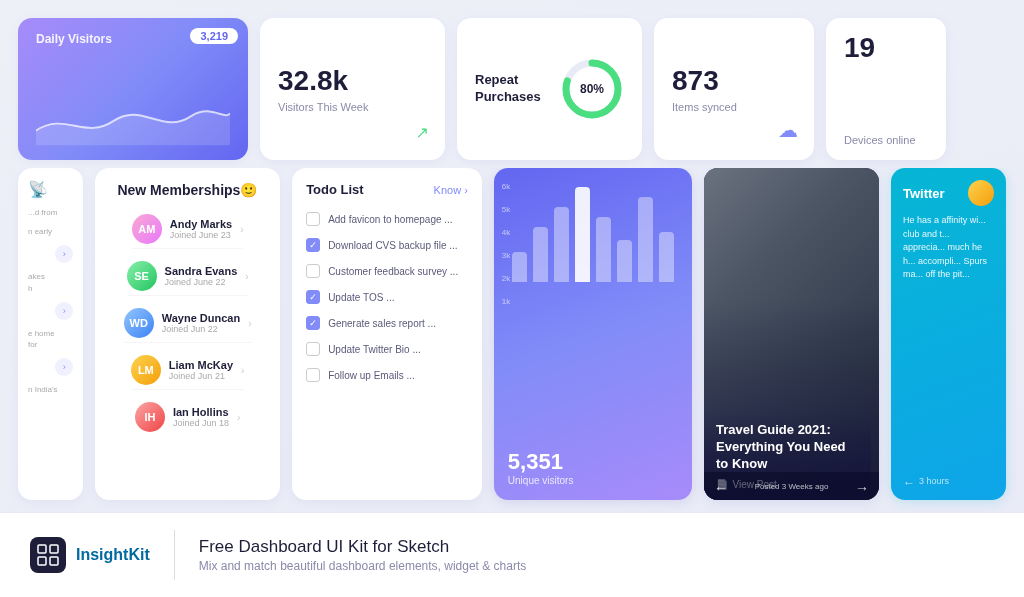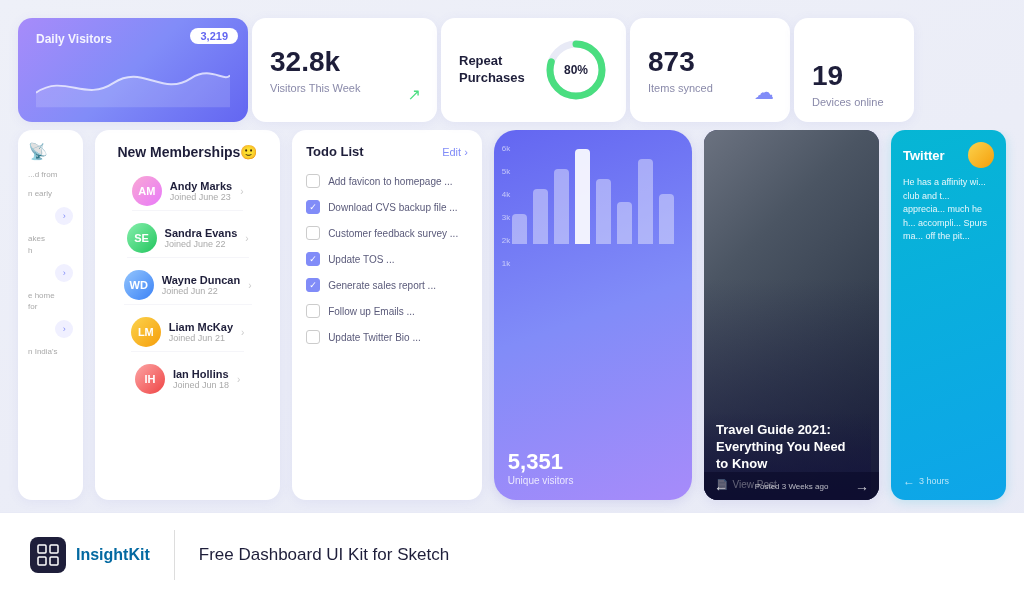--- a/index.html
+++ b/index.html
@@ -16,23 +16,23 @@
       height: 597px;
       background: linear-gradient(160deg, #eef0f8 0%, #e8eaf6 100%);
       position: relative;
       display: flex;
       flex-direction: column;
     }
 
     
     .top-row {
       display: flex;
-      gap: 4px;
+      gap: 12px;
       padding: 18px 18px 8px 18px;
-      height: 130px;
+      height: 168px;
     }
 
     .card {
       background: #fff;
       border-radius: 14px;
       box-shadow: 0 2px 12px rgba(100,100,200,0.08);
       padding: 14px 18px;
       display: flex;
       align-items: center;
       position: relative;
@@ -149,21 +149,21 @@
       bottom: 18px;
       font-size: 20px;
       color: #818cf8;
     }
 
     
     .card-devices {
       width: 120px;
       flex-direction: column;
       align-items: flex-start;
-      justify-content: flex-end;
+      justify-content: space-between;
       gap: 4px;
     }
     .card-devices .big-num {
       font-size: 28px;
       font-weight: 800;
       color: #1e1e3a;
     }
     .card-devices .sub {
       font-size: 11px;
       color: #8a8aaa;
@@ -327,21 +327,21 @@
     }
     .todo-text {
       font-size: 10px;
       color: #5a5a7a;
     }
 
     
     .card-chart {
       width: 209px;
       background: linear-gradient(160deg, #6366f1 0%, #818cf8 50%, #a78bfa 100%);
-      border-radius: 22px;
+      border-radius: 14px;
       box-shadow: 0 2px 12px rgba(100,100,200,0.18);
       padding: 14px;
       display: flex;
       flex-direction: column;
       justify-content: space-between;
       color: #fff;
       overflow: hidden;
       position: relative;
     }
     .chart-bars {
@@ -649,21 +649,21 @@
           <div class="name">Ian Hollins</div>
           <div class="joined">Joined Jun 18</div>
         </div>
         <span class="member-chevron">›</span>
       </div>
     </div>
 
     <div class="card-todo">
       <div class="header">
         <span class="title">Todo List</span>
-        <span class="edit-link">Edit ›</span>
+        <span class="edit-link">Know ›</span>
       </div>
 
       <div class="todo-item">
         <div class="todo-cb"></div>
         <span class="todo-text">Add favicon to homepage ...</span>
       </div>
       <div class="todo-item">
         <div class="todo-cb checked">✓</div>
         <span class="todo-text">Download CVS backup file ...</span>
       </div>
@@ -674,25 +674,25 @@
       <div class="todo-item">
         <div class="todo-cb checked">✓</div>
         <span class="todo-text">Update TOS ...</span>
       </div>
       <div class="todo-item">
         <div class="todo-cb checked">✓</div>
         <span class="todo-text">Generate sales report ...</span>
       </div>
       <div class="todo-item">
         <div class="todo-cb"></div>
-        <span class="todo-text">Follow up Emails ...</span>
+        <span class="todo-text">Update Twitter Bio ...</span>
       </div>
       <div class="todo-item">
         <div class="todo-cb"></div>
-        <span class="todo-text">Update Twitter Bio ...</span>
+        <span class="todo-text">Follow up Emails ...</span>
       </div>
     </div>
 
     <div class="card-chart">
       <div class="chart-y-labels">
         <span>6k</span>
         <span>5k</span>
         <span>4k</span>
         <span>3k</span>
         <span>2k</span>
@@ -752,16 +752,17 @@
           <rect x="14" y="2" width="8" height="8" rx="1" stroke="#fff" stroke-width="1.5" fill="none"></rect>
           <rect x="2" y="14" width="8" height="8" rx="1" stroke="#fff" stroke-width="1.5" fill="none"></rect>
           <rect x="14" y="14" width="8" height="8" rx="1" stroke="#fff" stroke-width="1.5" fill="none"></rect>
         </svg>
       </div>
       <span class="brand-name">InsightKit</span>
     </div>
     <div class="brand-divider"></div>
     <div class="brand-text">
       <div class="brand-title">Free Dashboard UI Kit for Sketch</div>
+      <div class="brand-sub">Mix and match beautiful dashboard elements, widget &amp; charts</div>
     </div>
   </div>
 
 </div>
 
 </body></html>

